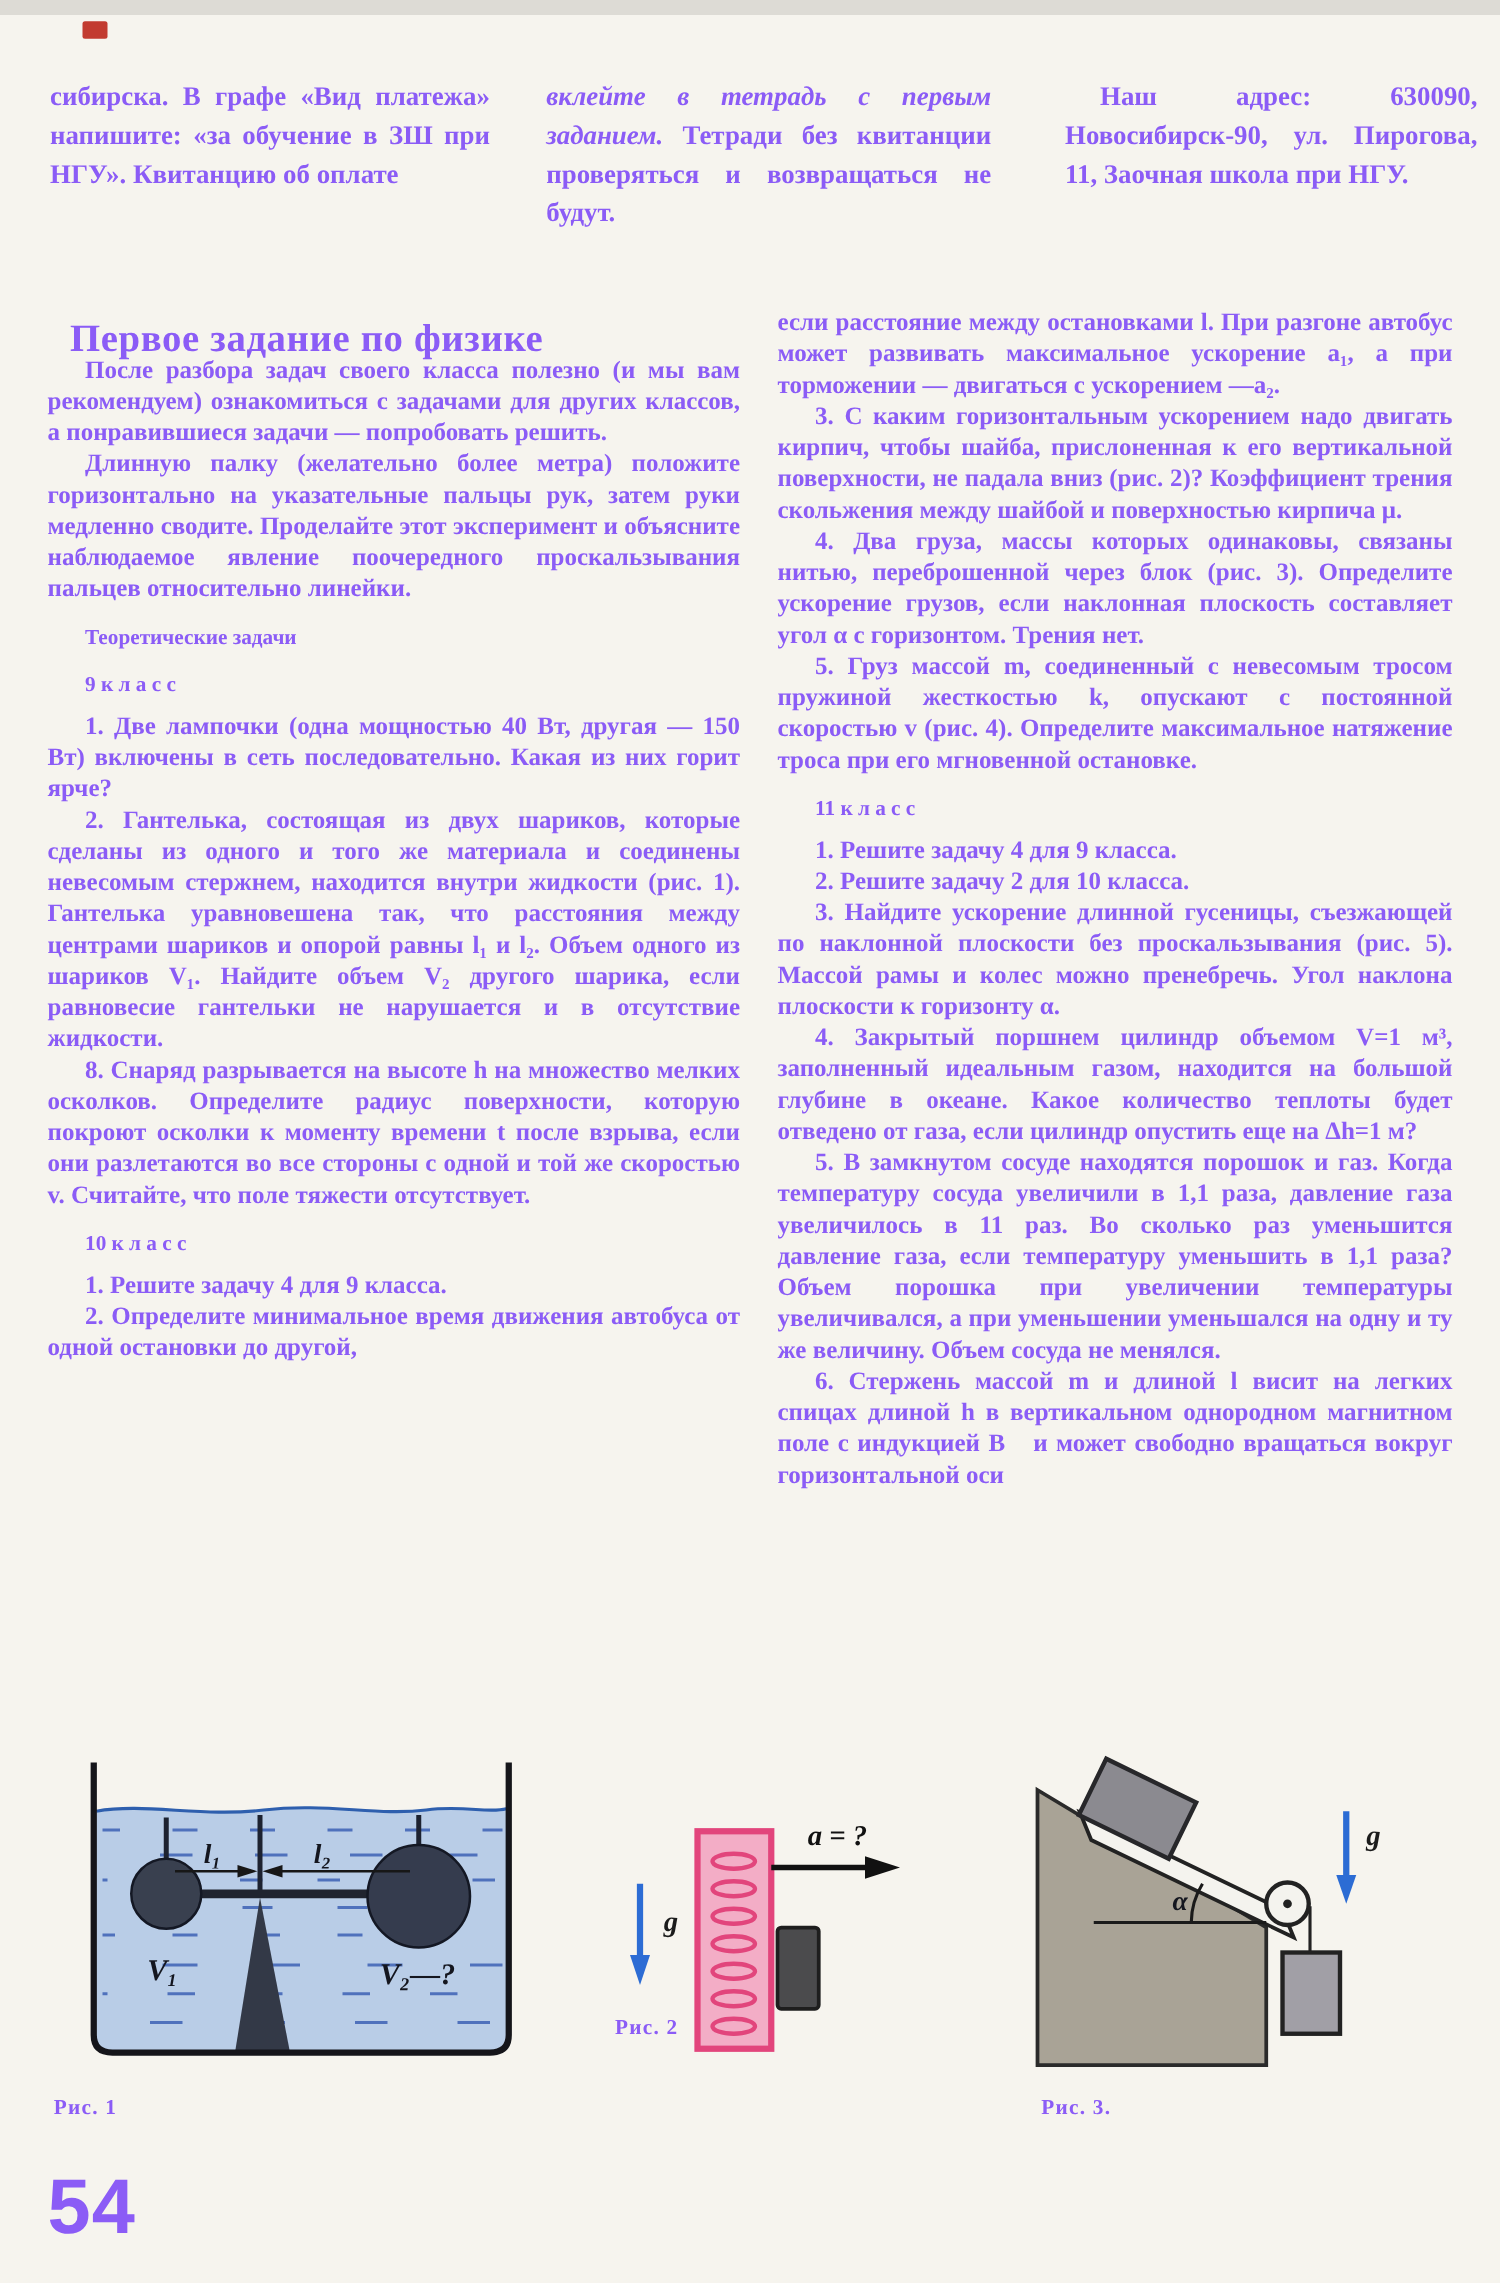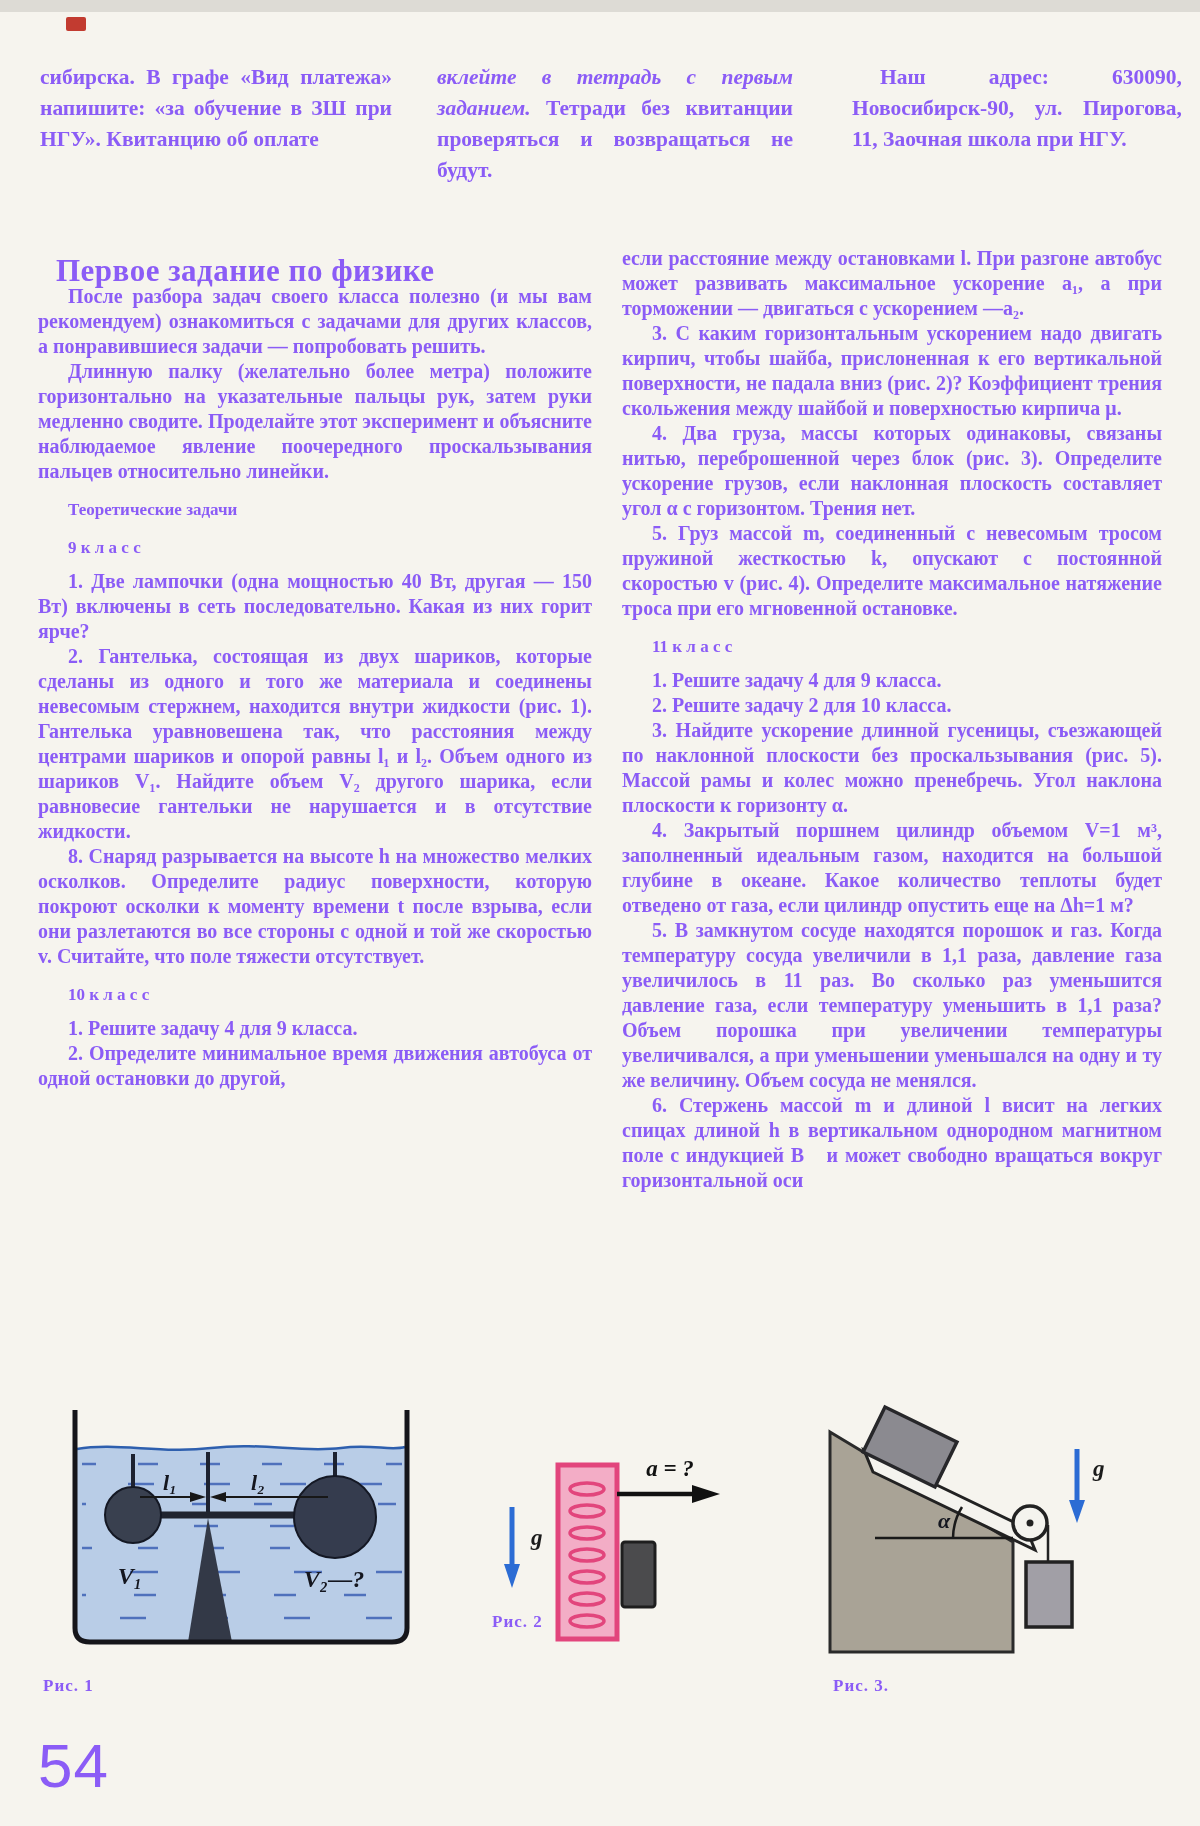--- a/index.html
+++ b/index.html
@@ -23,21 +23,21 @@
   .col-left{left:38px;top:272px;width:554px;}
   .col-right{left:622px;top:234px;width:540px;}
   .fig{position:absolute;}
   .figcap{position:absolute;font-size:17px;letter-spacing:1px;}
   .cap1{left:43px;top:1664px;}
   .cap2{left:492px;top:1600px;}
   .cap3{left:833px;top:1664px;}
   .pagenum{
     position:absolute;left:38px;top:1718px;
     font-family:"Liberation Sans","DejaVu Sans",sans-serif;
-    font-weight:400;font-size:62px;letter-spacing:1px;
+    font-weight:700;font-size:62px;letter-spacing:1px;
   }
   svg text{font-family:"Liberation Serif","DejaVu Serif",serif;font-weight:bold;font-style:italic;}
 </style>
 </head>
 <body>
 
 <div class="page">
 
   <div class="artifact"></div>
 

